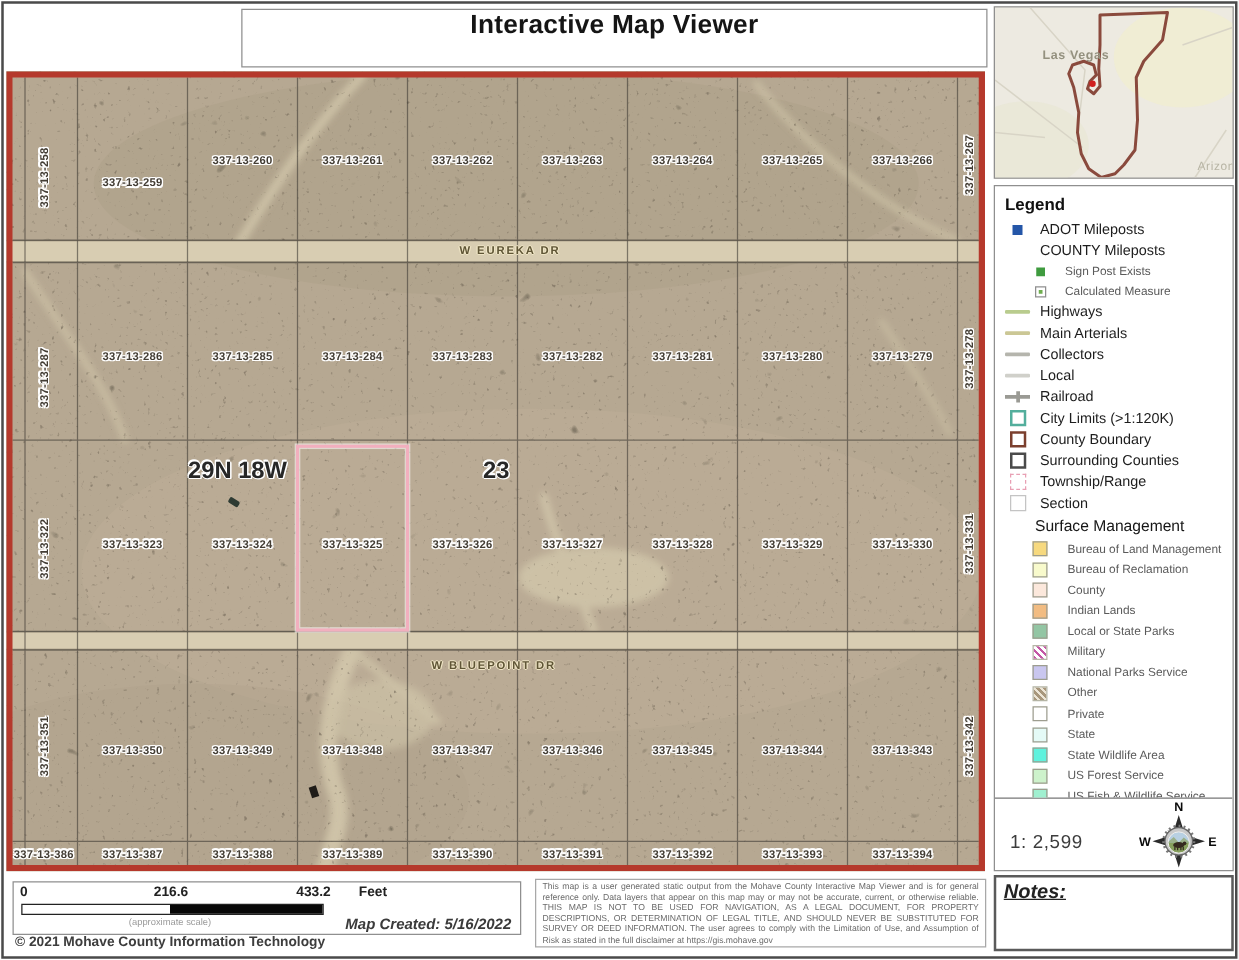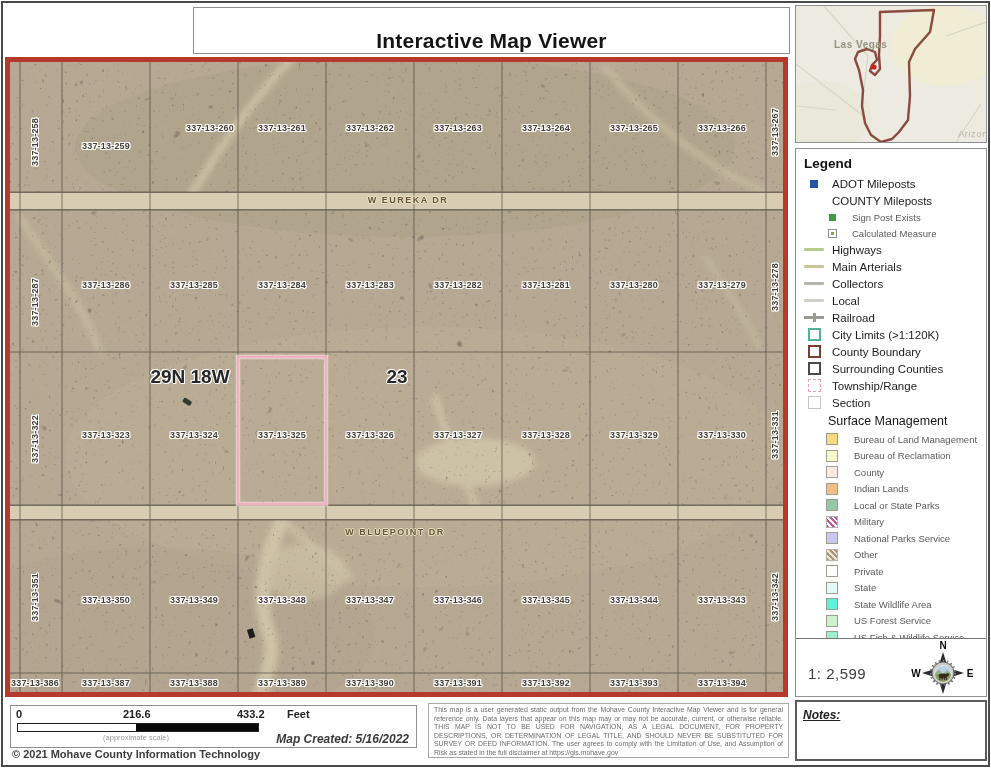--- a/index.html
+++ b/index.html
@@ -6,21 +6,21 @@
   .page{position:relative;width:991px;height:768px;background:#ffffff;overflow:hidden;
         font-family:"Liberation Sans",sans-serif;}
   .frame{position:absolute;inset:1px;border:2px solid #4a4a4a;pointer-events:none;z-index:50;}
 
   
   .site-link-box{position:absolute;left:8px;top:6px;width:184px;height:46px;
                  display:flex;align-items:center;justify-content:center;}
   .site-link{font-family:"Liberation Serif",serif;font-style:italic;font-weight:bold;
              font-size:25px;color:#2a31c0;text-decoration:underline;cursor:pointer;}
   .title-box{position:absolute;left:193px;top:7px;width:595px;height:45px;background:#fff;
-             border:1px solid #8f8f8f;display:flex;align-items:flex-end;justify-content:center;}
+             border:1px solid #8f8f8f;display:flex;align-items:flex-start;justify-content:center;}
   .title-box .t{font-size:21px;font-weight:bold;color:#151515;letter-spacing:.2px;}
 
   
   .map-wrap{position:absolute;left:5px;top:57px;width:783px;height:640px;overflow:hidden;background:#b5a78f;}
   .map-svg{position:absolute;left:0;top:0;}
   .map-labels{position:absolute;left:0;top:0;width:783px;height:640px;pointer-events:none;}
   .plabel{position:absolute;transform:translate(-50%,-50%);font-size:9px;font-weight:bold;
           color:#433d34;white-space:nowrap;letter-spacing:.2px;
           text-shadow:1px 0 0 #fff,-1px 0 0 #fff,0 1px 0 #fff,0 -1px 0 #fff,
                       1px 1px 0 #fff,-1px -1px 0 #fff,1px -1px 0 #fff,-1px 1px 0 #fff;}
@@ -67,21 +67,21 @@
   .sw-line-cross{position:relative;width:20px;height:2.5px;}
   .sw-line-cross .cross{position:absolute;left:9px;top:-3.5px;width:2.5px;height:9.5px;}
   .sw-square-dot{border:1px solid #8f8f8f;background:#fff;display:flex;align-items:center;justify-content:center;}
   .sw-square-dot .dot{width:3px;height:3px;background:#6fae4f;}
   .cutoff-clip{height:9px;overflow:hidden;}
   .lg-sep{border:none;border-top:1px solid #777;margin:0 -6px 2px -6px;}
   .scale-row{display:flex;align-items:center;justify-content:space-between;padding:0 4px 0 6px;}
   .scale-ratio{font-size:15px;color:#3d3d3d;letter-spacing:.5px;}
   .notes-box{position:absolute;left:795px;top:700px;width:192px;height:61px;border:2px solid #5a5a5a;
              box-sizing:border-box;background:#fff;padding:3px 6px;}
-  .notes-label{font-size:12px;font-weight:bold;font-style:italic;color:#222;text-decoration:underline;}
+  .notes-label{font-size:16px;font-weight:bold;font-style:italic;color:#222;text-decoration:underline;}
 
   .ov-city{position:absolute;left:38px;top:33px;font-size:10px;font-weight:600;color:#94917f;letter-spacing:.5px;}
   .ov-state{position:absolute;left:162px;top:122px;font-size:9.5px;color:#b7b4a4;letter-spacing:.5px;white-space:nowrap;}
 </style>
 </head>
 <body>
 
 <div class="page">
   <div class="frame"></div>
 
@@ -166,21 +166,21 @@
       <rect x="233" y="300" width="88" height="147" fill="none" stroke="#f2afbe" stroke-width="2.5"></rect>
 
       <rect x="2.5" y="2.5" width="778" height="635" fill="none" stroke="#b5392c" stroke-width="5"></rect>
     </svg>
 
     <div class="map-labels" id="parcel-layer">
       <div class="twn-label" style="left:185px;top:320px;">29N 18W</div>
       <div class="twn-label" style="left:392px;top:320px;">23</div>
     <div class="plabel vertical" style="left: 30px; top: 85px;">337-13-258</div>
         <div class="plabel" style="left: 101px; top: 89px;">337-13-259</div>
-        <div class="plabel" style="left: 189px; top: 71px; margin-left: 16px;">337-13-260</div>
+        <div class="plabel" style="left: 189px; top: 71px;">337-13-260</div>
         <div class="plabel" style="left: 277px; top: 71px;">337-13-261</div>
         <div class="plabel" style="left: 365px; top: 71px;">337-13-262</div>
         <div class="plabel" style="left: 453px; top: 71px;">337-13-263</div>
         <div class="plabel" style="left: 541px; top: 71px;">337-13-264</div>
         <div class="plabel" style="left: 629px; top: 71px;">337-13-265</div>
         <div class="plabel" style="left: 717px; top: 71px;">337-13-266</div>
         <div class="plabel vertical" style="left: 770px; top: 75px;">337-13-267</div>
         <div class="plabel vertical" style="left: 30px; top: 245px;">337-13-287</div>
         <div class="plabel" style="left: 101px; top: 228px;">337-13-286</div>
         <div class="plabel" style="left: 189px; top: 228px;">337-13-285</div>

